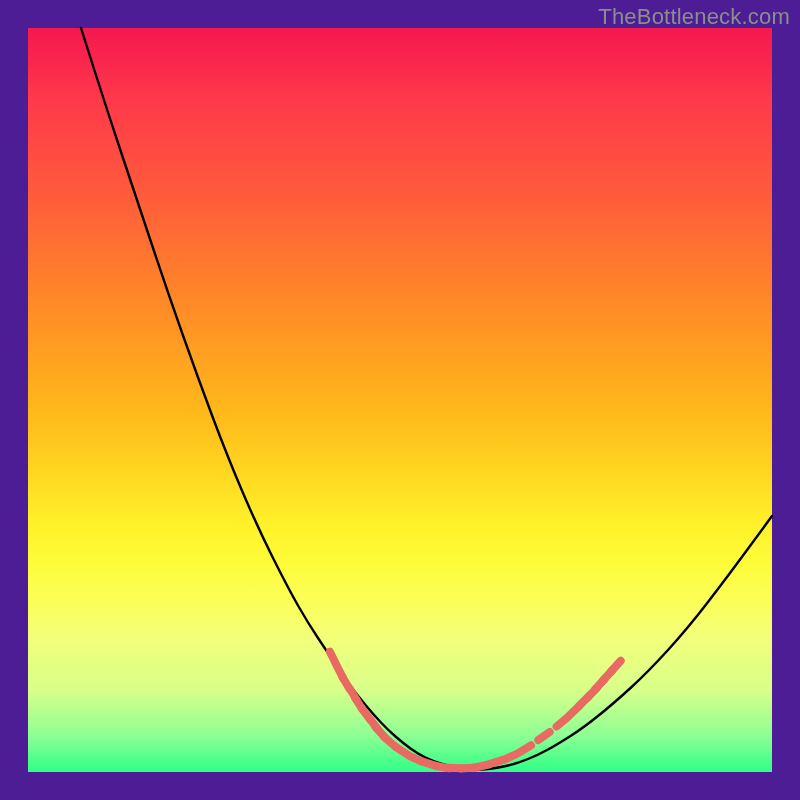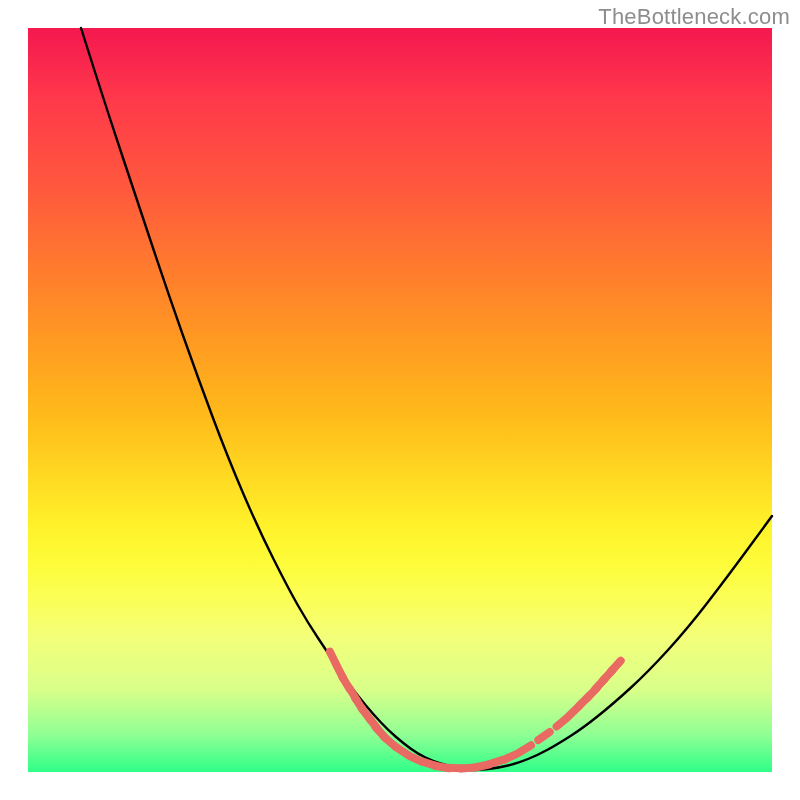--- a/index.html
+++ b/index.html
@@ -10,21 +10,21 @@
     background: #000;
     overflow: hidden;
     font-family: Arial, Helvetica, sans-serif;
   }
   .frame {
     position: absolute;
     top: 0;
     left: 0;
     width: 800px;
     height: 800px;
-    background: #ffffff;
+    background: #4c1d95;
   }
   .plot-area {
     position: absolute;
     top: 28px;
     left: 28px;
     width: 744px;
     height: 744px;
     
     background: linear-gradient(
       to bottom,

